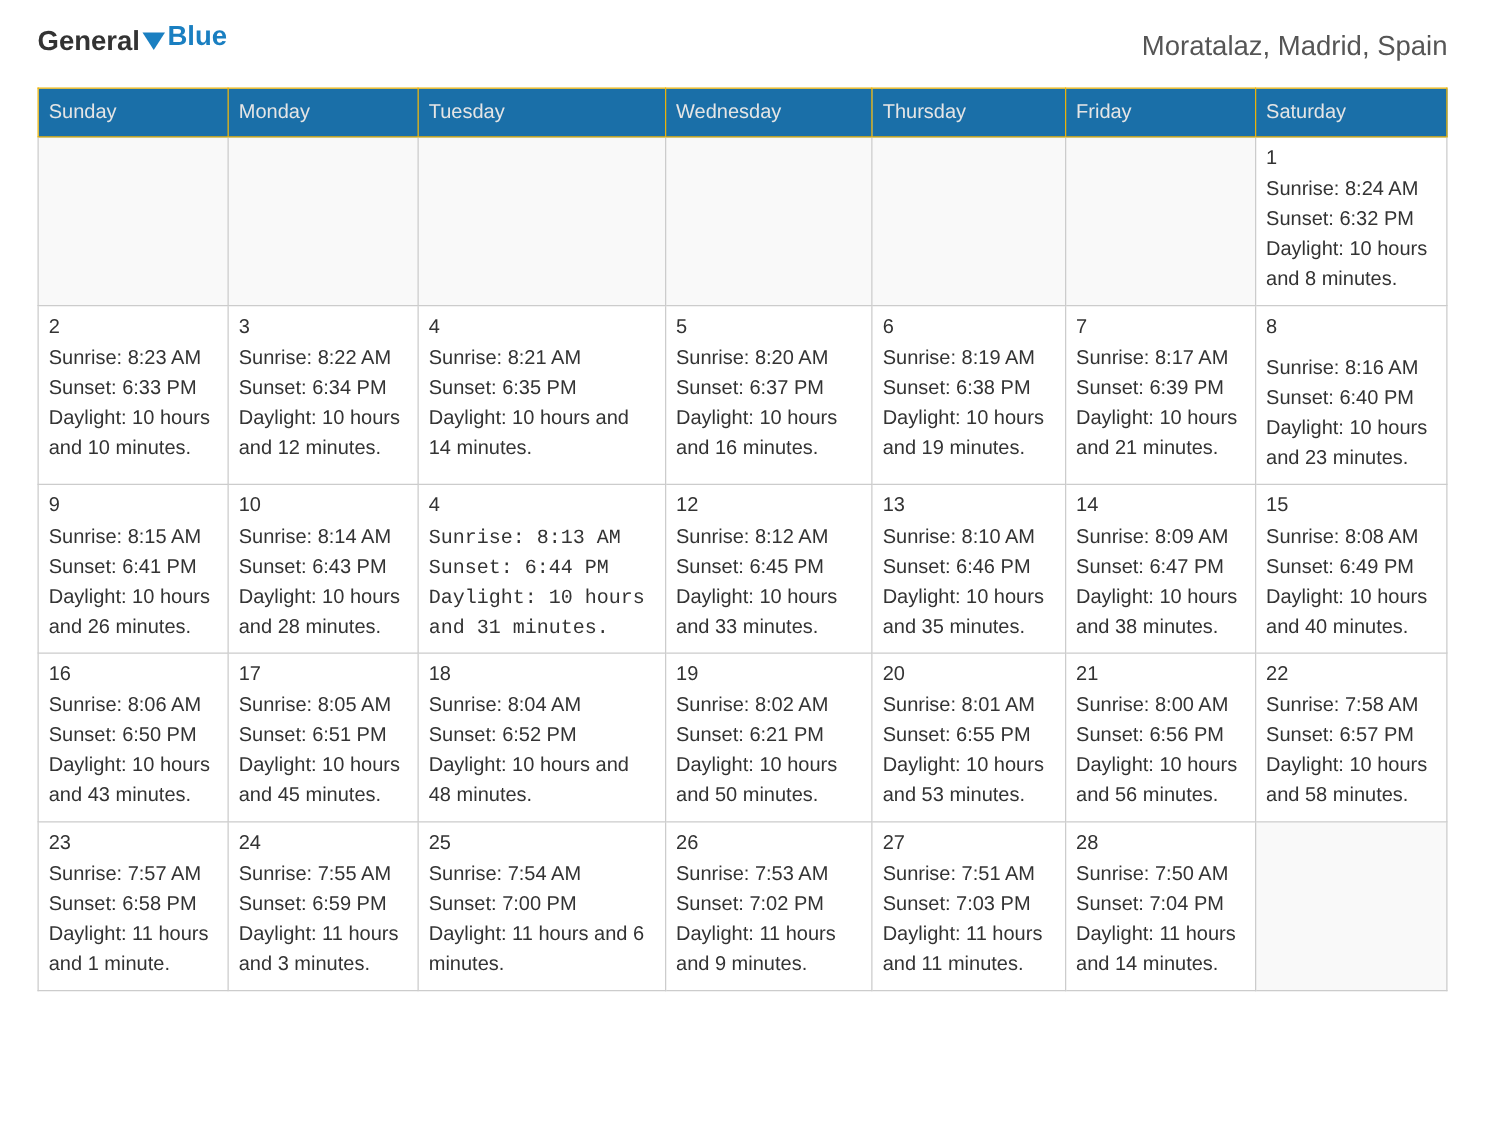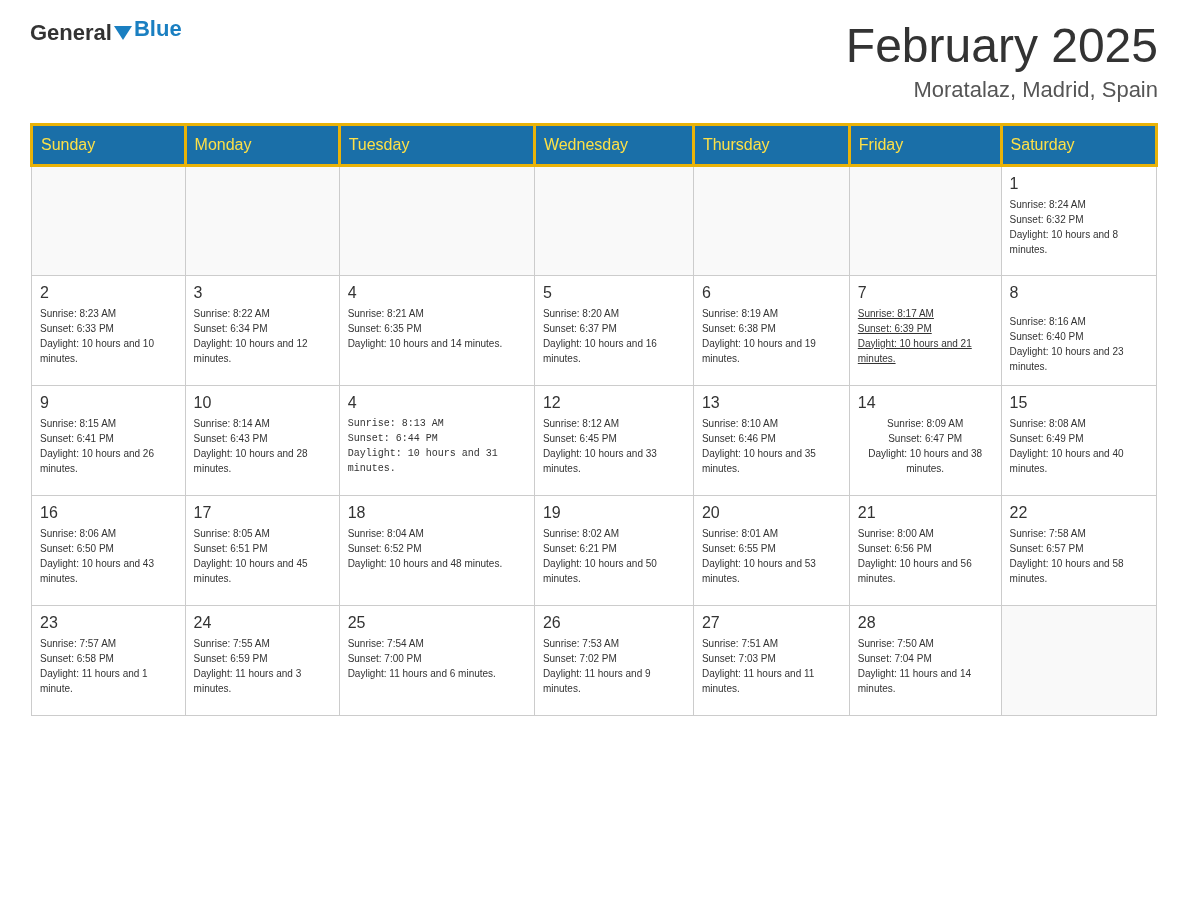--- a/index.html
+++ b/index.html
@@ -43,26 +43,26 @@
       font-size: 22px;
       color: #555;
       margin-top: 4px;
     }
     .calendar-table {
       width: 100%;
       border-collapse: collapse;
     }
     .calendar-table thead tr th {
       background-color: #1a6fa8;
-      color: #fde047;
+      color: #e5e5e5;
       padding: 10px 8px;
       font-size: 16px;
       font-weight: normal;
       text-align: left;
-      border: 3px solid #eab308;
+      border: 1px solid #eab308;
     }
     .calendar-table tbody tr td {
       border: 1px solid #ccc;
       vertical-align: top;
       padding: 8px;
       font-size: 12px;
       min-height: 90px;
       height: 110px;
       color: #333;
       background: #fff;
@@ -71,42 +71,41 @@
       background: #f9f9f9;
     }
     .day-number {
       font-size: 16px;
       font-weight: normal;
       color: #333;
       display: block;
       margin-bottom: 4px;
     }
     .day-info {
-      font-size: 10px;
+      font-size: 16px;
       line-height: 1.5;
       color: #333;
     }
   </style>
 </head>
 <body>
 
 <div class="header">
   <div class="logo">
     <div style="display:flex;flex-direction:row;align-items:flex-start;">
       <div style="display:flex;align-items:center;">
         <span class="logo-general">General</span>
         <span style="display:inline-flex;flex-direction:column;align-items:center;margin-left:2px;">
           <span style="display:inline-block;width:0;height:0;border-left:9px solid transparent;border-right:9px solid transparent;border-top:14px solid #1a7fc1;"></span>
         </span>
       </div>
       <span class="logo-blue" style="margin-left:2px;margin-top:-4px;text-align:center;">Blue</span>
     </div>
   </div>
   <div class="title-block">
-    <div class="month-title">February 2025</div>
     <div class="location-title">Moratalaz, Madrid, Spain</div>
   </div>
 </div>
 
 <table class="calendar-table">
   <thead>
     <tr>
     <th>Sunday</th>
         <th>Monday</th>
         <th>Tuesday</th>
@@ -157,21 +156,21 @@
 Daylight: 10 hours and 16 minutes.</div>
         </td>
         <td>
           <span class="day-number">6</span>
           <div class="day-info" style="white-space: pre-line;">Sunrise: 8:19 AM
 Sunset: 6:38 PM
 Daylight: 10 hours and 19 minutes.</div>
         </td>
         <td>
           <span class="day-number">7</span>
-          <div class="day-info" style="white-space: pre-line; text-decoration: underline;">Sunrise: 8:17 AM
+          <div class="day-info" style="white-space: pre-line;">Sunrise: 8:17 AM
 Sunset: 6:39 PM
 Daylight: 10 hours and 21 minutes.</div>
         </td>
         <td>
           <span class="day-number">8</span>
           <div class="day-info" style="white-space: pre-line; margin-top: 12px;">Sunrise: 8:16 AM
 Sunset: 6:40 PM
 Daylight: 10 hours and 23 minutes.</div>
         </td>
       </tr>
@@ -201,21 +200,21 @@
 Daylight: 10 hours and 33 minutes.</div>
         </td>
         <td>
           <span class="day-number">13</span>
           <div class="day-info" style="white-space: pre-line;">Sunrise: 8:10 AM
 Sunset: 6:46 PM
 Daylight: 10 hours and 35 minutes.</div>
         </td>
         <td>
           <span class="day-number">14</span>
-          <div class="day-info" style="white-space: pre-line; text-align: center;">Sunrise: 8:09 AM
+          <div class="day-info" style="white-space: pre-line;">Sunrise: 8:09 AM
 Sunset: 6:47 PM
 Daylight: 10 hours and 38 minutes.</div>
         </td>
         <td>
           <span class="day-number">15</span>
           <div class="day-info" style="white-space: pre-line;">Sunrise: 8:08 AM
 Sunset: 6:49 PM
 Daylight: 10 hours and 40 minutes.</div>
         </td>
       </tr>

